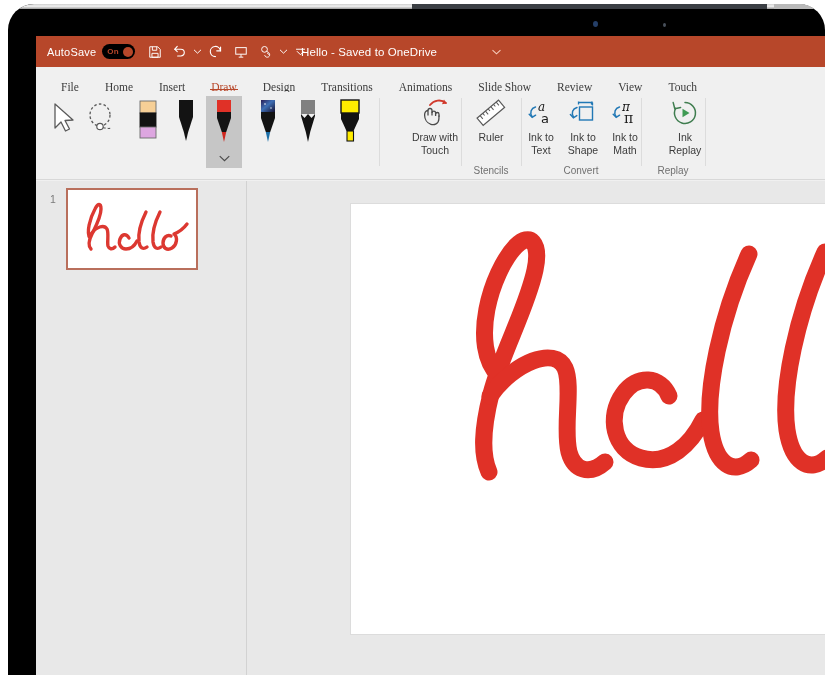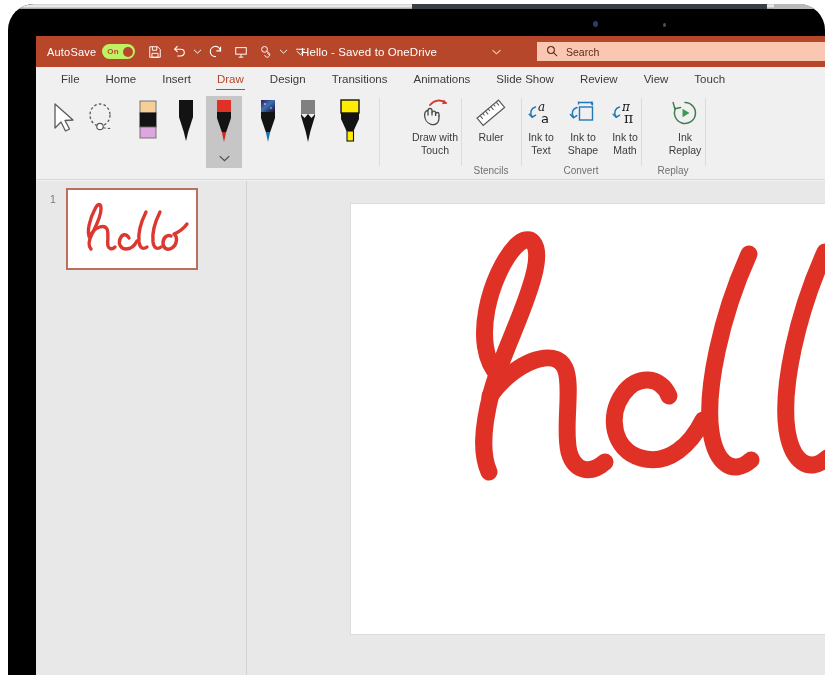--- a/index.html
+++ b/index.html
@@ -70,21 +70,21 @@
     color: #ffffff;
     font-size: 11px;
   }
   #autosave-group {
     display: flex; align-items: center; gap: 6px;
     margin-left: 11px;
   }
   #autosave-label { font-size: 11px; color: #fff; letter-spacing: .2px; }
   #autosave-toggle {
     width: 33px; height: 15px; border-radius: 8px;
-    background: #bef264;
+    background: #000000;
     display: flex; align-items: center;
     padding: 0 2px;
     position: relative;
     cursor: pointer;
   }
   #autosave-toggle .tog-text {
     font-size: 8px; color: #b7472a; font-weight: 600;
     margin-left: 3px; letter-spacing: .2px;
   }
   #autosave-toggle .knob {
@@ -134,26 +134,27 @@
     height: 25px;
     background: #f0f0f0;
     display: flex;
     align-items: center;
     padding-left: 12px;
     font-size: 11.5px;
     color: #3b3b3b;
     position: relative;
   }
   .tab {
-    padding: 0 13px;
+    padding: 8px 13px;
     height: 25px;
     line-height: 25px;
     cursor: pointer;
     position: relative;
     white-space: nowrap;
+    font-family: Liberation Serif, serif;
   }
   .tab.active { color: #b7472a; }
   .tab.active::after {
     content: "";
     position: absolute;
     left: 12px; right: 12px; bottom: 2px;
     height: 1.5px; background: #b7472a;
   }
 
   
@@ -327,29 +328,20 @@
       </div>
 
       <div id="doc-title">Hello - Saved to OneDrive</div>
 
       <div id="title-caret">
         <svg width="9" height="6" viewBox="0 0 10 6">
             <path d="M0.6 0.8 5 5 9.4 0.8" fill="none" stroke="#f6cdbc" stroke-width="1.2"></path>
           </svg>
       </div>
 
-      <div id="searchbox">
-        <span>
-          <svg width="12" height="12" viewBox="0 0 14 14" fill="none" stroke="#5a2a18" stroke-width="1.2">
-            <circle cx="5.8" cy="5.8" r="4"></circle>
-              <path d="M8.9 8.9 12.6 12.6" stroke-linecap="round"></path>
-          </svg>
-        </span>
-        <span id="search-text">Search</span>
-      </div>
     </div>
 
     <div id="ribbon-tabs">
       <div class="tab">File</div>
       <div class="tab">Home</div>
       <div class="tab">Insert</div>
       <div class="tab active">Draw</div>
       <div class="tab">Design</div>
       <div class="tab">Transitions</div>
       <div class="tab">Animations</div>

